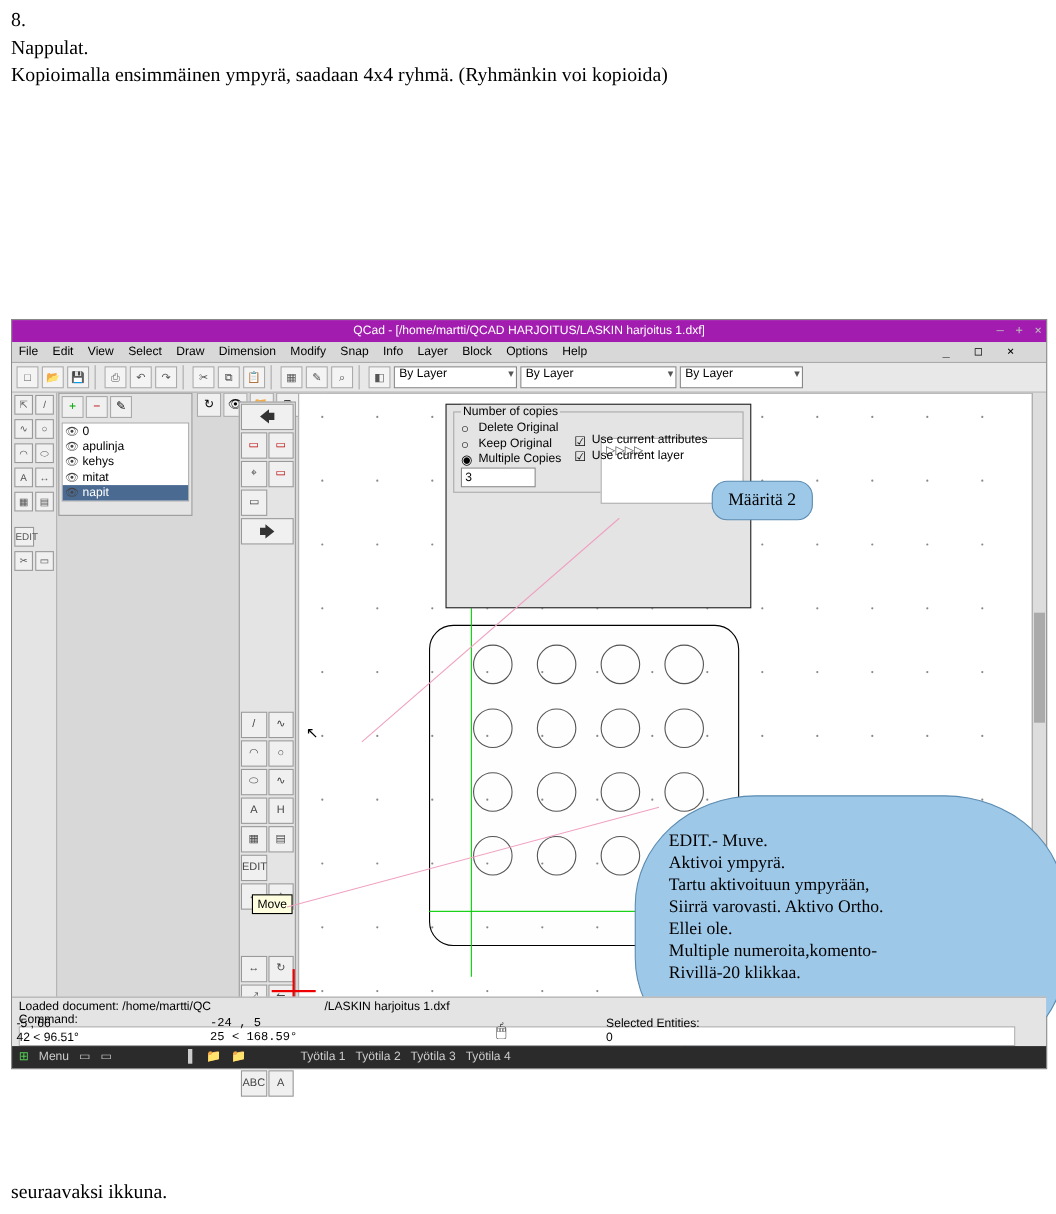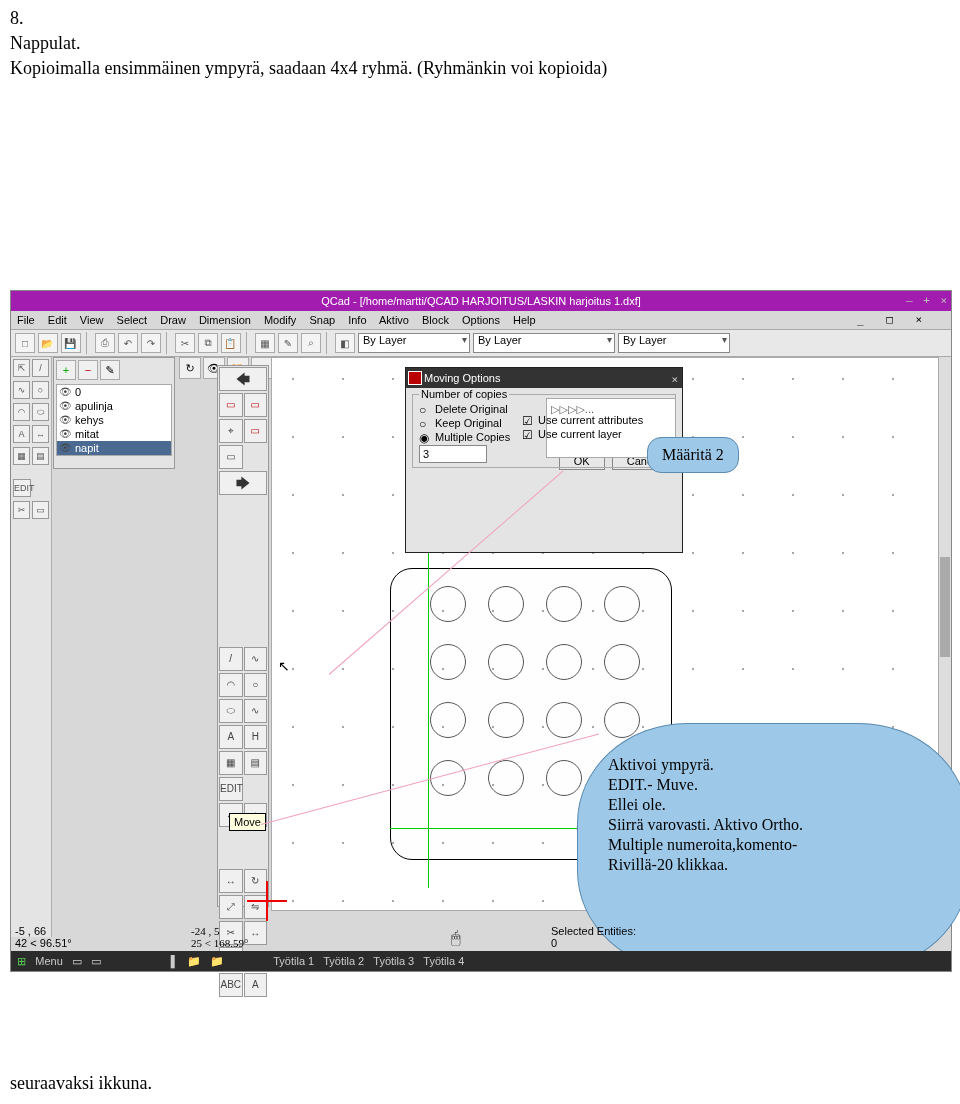--- a/index.html
+++ b/index.html
@@ -428,21 +428,21 @@
   <div class="menubar">
     <span>File</span>
     <span>Edit</span>
     <span>View</span>
     <span>Select</span>
     <span>Draw</span>
     <span>Dimension</span>
     <span>Modify</span>
     <span>Snap</span>
     <span>Info</span>
-    <span>Aktivo</span>
+    <span>Layer</span>
     <span>Block</span>
     <span>Options</span>
     <span>Help</span>
     <span class="mdi">
       <span>_</span>
       <span>□</span>
       <span>×</span>
     </span>
   </div>
 
@@ -749,25 +749,20 @@
       <div class="dot" style="left: 620px; top: 542px;"></div>
     </div>
 
   <div class="scrollbar-v">
       <div class="thumb"></div>
     </div>
 
   <div class="crosshair"></div>
 
   <div class="dialog">
-    <div class="dtitle">
-      <span class="dicon"></span>
-      <span>Moving Options</span>
-      <span class="dx">×</span>
-    </div>
     <div class="dbody">
       <div class="dgroup">
         <span class="glabel">Number of copies</span>
         <span class="dradio">Delete Original</span>
         <span class="dradio">Keep Original</span>
         <span class="dradio sel">Multiple Copies</span>
         <span class="dinput">3</span>
       </div>
       <div class="dpreview">▷▷▷▷...</div>
       <span class="dcheck" style="margin-top:-58px">Use current attributes</span>
@@ -778,33 +773,43 @@
       <span class="dbtn">Cancel</span>
     </div>
   </div>
 
   <div class="callout" style="left:636px; top:146px;">Määritä 2</div>
 
   <div class="pinkline" style="left:318px; top:383px; width:310px; transform: rotate(-41deg);"></div>
   <div class="pinkline" style="left:250px; top:533px; width:350px; transform: rotate(-15deg);"></div>
 
   <div class="callout bigcallout" style="left:566px; top:432px; width:330px; height:186px; border-radius:110px/100px;">
+    <p>EDIT.- Muve.</p>
     <p>Aktivoi ympyrä.</p>
-    <p>EDIT.- Muve.</p>
+    <p>Tartu aktivoituun ympyrään,</p>
+    <p>Siirrä varovasti. Aktivo Ortho.</p>
     <p>Ellei ole.</p>
-    <p>Siirrä varovasti. Aktivo Ortho.</p>
     <p>Multiple numeroita,komento-</p>
     <p>Rivillä-20 klikkaa.</p>
   </div>
 
+  <div class="statusbar">
+    <div class="cmdline">
+      <span>Loaded document: /home/martti/QC</span>
+      <span style="margin-left:100px">/LASKIN harjoitus 1.dxf</span>
+      <br>
+      <span>Command:</span>
+      <input type="text" style="">
+    </div>
+  </div>
   <div style="position:absolute; left:4px; bottom:22px; font-size:11px; font-family:Arial;">
     <span>-5 , 66</span><br>
     <span>42 &lt; 96.51°</span>
   </div>
-  <div style="position:absolute; left:180px; bottom:22px; font-size:11px; font-family:Liberation Serif, serif;">
+  <div style="position:absolute; left:180px; bottom:22px; font-size:11px; font-family:Liberation Mono, monospace;">
     <span>-24 , 5</span><br>
     <span>25 &lt; 168.59°</span>
   </div>
   <div style="position:absolute; left:440px; bottom:24px; font-size:16px; font-family:Arial;">🖱</div>
   <div style="position:absolute; left:540px; bottom:22px; font-size:11px; font-family:Arial;">
     <span>Selected Entities:</span><br>
     <span>0</span>
   </div>
 
   <div class="taskbar">

